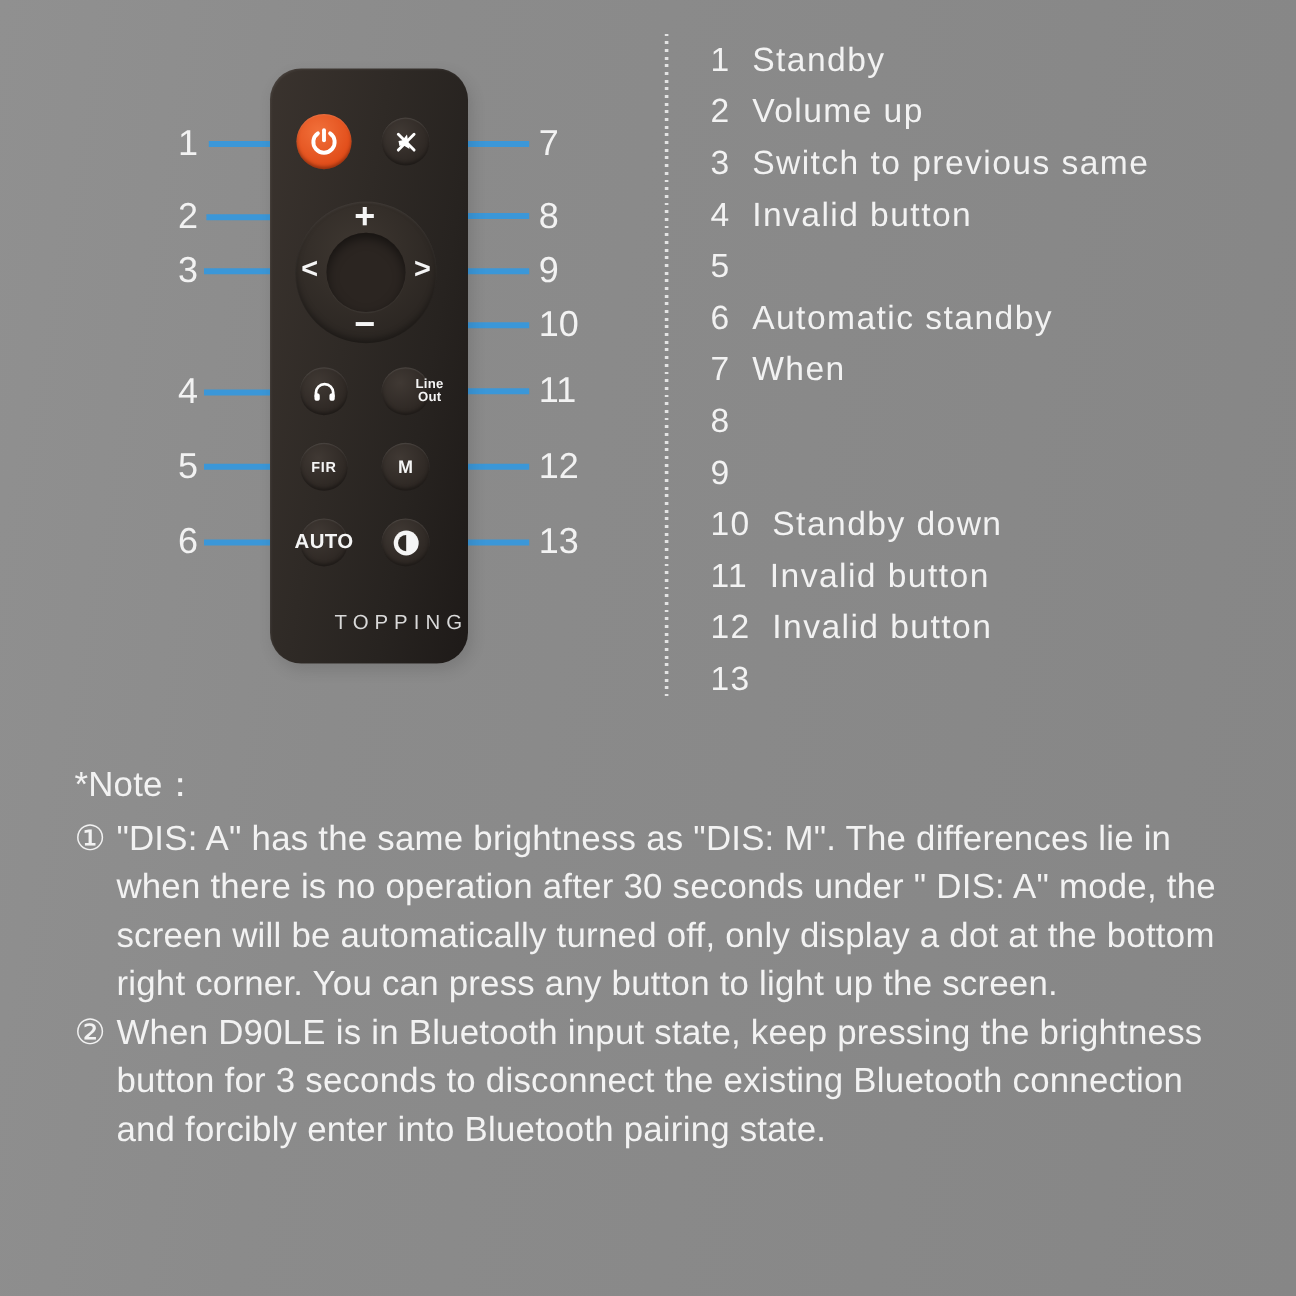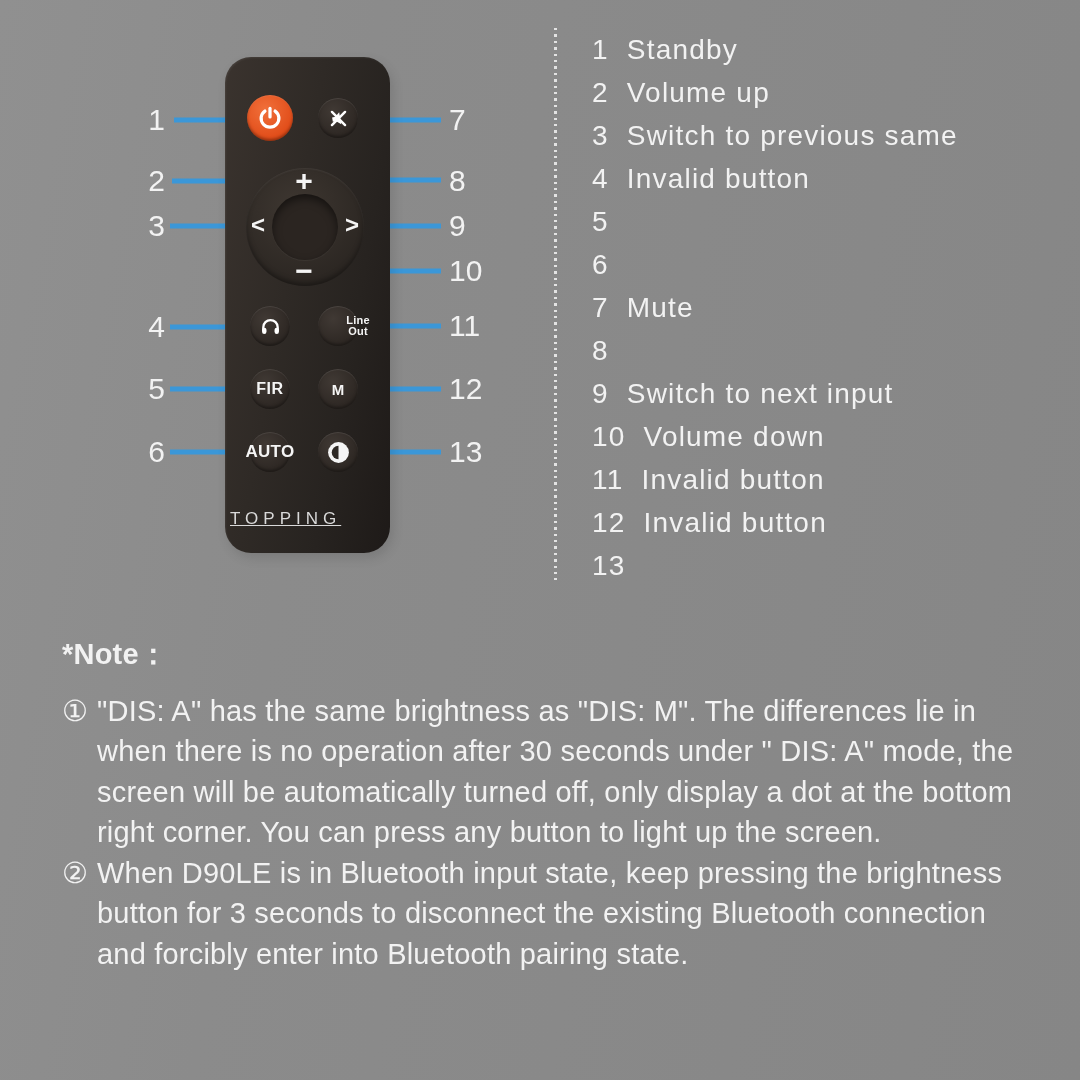--- a/index.html
+++ b/index.html
@@ -29,43 +29,43 @@
   .btn{
     position:absolute;border-radius:50%;
     display:flex;align-items:center;justify-content:center;flex-direction:column;
     background:radial-gradient(circle at 38% 32%, #403934, #2d2723 72%);
     box-shadow:inset 0 1px 1px rgba(255,255,255,.10), inset 0 -2px 3px rgba(0,0,0,.35);
     color:#f5f5f5;text-align:center;
   }
   .btn.power{background:radial-gradient(circle at 40% 32%, #f1703a, #e04a17 75%);}
   .btn-label{font-weight:bold;color:#f5f5f5;}
   .lbl-lineout{font-size:11px;line-height:11px;letter-spacing:.2px;margin-left:40px;}
-  .lbl-fir{font-size:16px;letter-spacing:.6px;}
+  .lbl-fir{font-size:12px;letter-spacing:.6px;}
   .lbl-m{font-size:15px;}
   .lbl-auto{font-size:17px;letter-spacing:.3px;}
 
   .dpad{
     position:absolute;left:21px;top:111px;width:118px;height:118px;border-radius:50%;
     background:radial-gradient(circle at 42% 34%, #3e3731, #2b2622 75%);
     box-shadow:inset 0 1px 2px rgba(255,255,255,.08), inset 0 -3px 5px rgba(0,0,0,.35);
   }
   .dpad-center{
     position:absolute;left:26px;top:26px;width:66px;height:66px;border-radius:50%;
     background:#2b2521;
     box-shadow:inset 0 4px 9px rgba(0,0,0,.5), 0 1px 1px rgba(255,255,255,.05);
   }
   .dpad-glyph{
     position:absolute;transform:translate(-50%,-50%);
     color:#f5f5f5;font-weight:800;font-size:30px;line-height:30px;
   }
   .dpad-glyph.arrow{font-size:24px;font-weight:700;}
 
   .brand{
-    position:absolute;left:0;right:0;top:452px;text-align:left;
-    color:#d9d9d9;font-size:17px;letter-spacing:5px;text-indent:5px;font-weight:400;text-decoration:underline;
+    position:absolute;left:0;right:0;top:452px;text-align:right;
+    color:#d9d9d9;font-size:17px;letter-spacing:5px;text-indent:5px;font-weight:400;
   }
 
   
   .num{
     position:absolute;color:#f2f2f2;font-size:30px;line-height:30px;
     transform:translateY(-50%);
   }
   .num-left{left:117px;width:48px;text-align:right;}
   .num-right{left:449px;}
 
@@ -78,21 +78,21 @@
   .legend-row{
     height:43px;display:flex;align-items:center;gap:18px;
     color:#f2f2f2;font-size:28px;letter-spacing:1.2px;white-space:nowrap;
   }
 
   
   .notes{
     position:absolute;left:62px;top:634px;width:965px;
     color:#f2f2f2;font-size:29px;line-height:40.5px;letter-spacing:.2px;
   }
-  .notes-title{margin:0 0 16px 0;font-weight:bold;}
+  .notes-title{margin:0 0 4px 0;}
   .note-item{display:flex;align-items:flex-start;}
   .note-marker{flex:0 0 35px;}
   .note-text{margin:0;width:918px;}
 </style>
 </head>
 <body>
 
 <div class="page">
 
   <svg class="callout-svg" width="1080" height="620">
@@ -203,35 +203,35 @@
       </div>
     <div class="legend-row">
         <span>4</span>
         <span>Invalid button</span>
       </div>
     <div class="legend-row">
         <span>5</span>
       </div>
     <div class="legend-row">
         <span>6</span>
+        <span>Automatic standby</span>
       </div>
     <div class="legend-row">
         <span>7</span>
-        <span>Mute</span>
+        <span>When</span>
       </div>
     <div class="legend-row">
         <span>8</span>
       </div>
     <div class="legend-row">
         <span>9</span>
-        <span>Switch to next input</span>
       </div>
     <div class="legend-row">
         <span>10</span>
-        <span>Volume down</span>
+        <span>Standby down</span>
       </div>
     <div class="legend-row">
         <span>11</span>
         <span>Invalid button</span>
       </div>
     <div class="legend-row">
         <span>12</span>
         <span>Invalid button</span>
       </div>
     <div class="legend-row">

